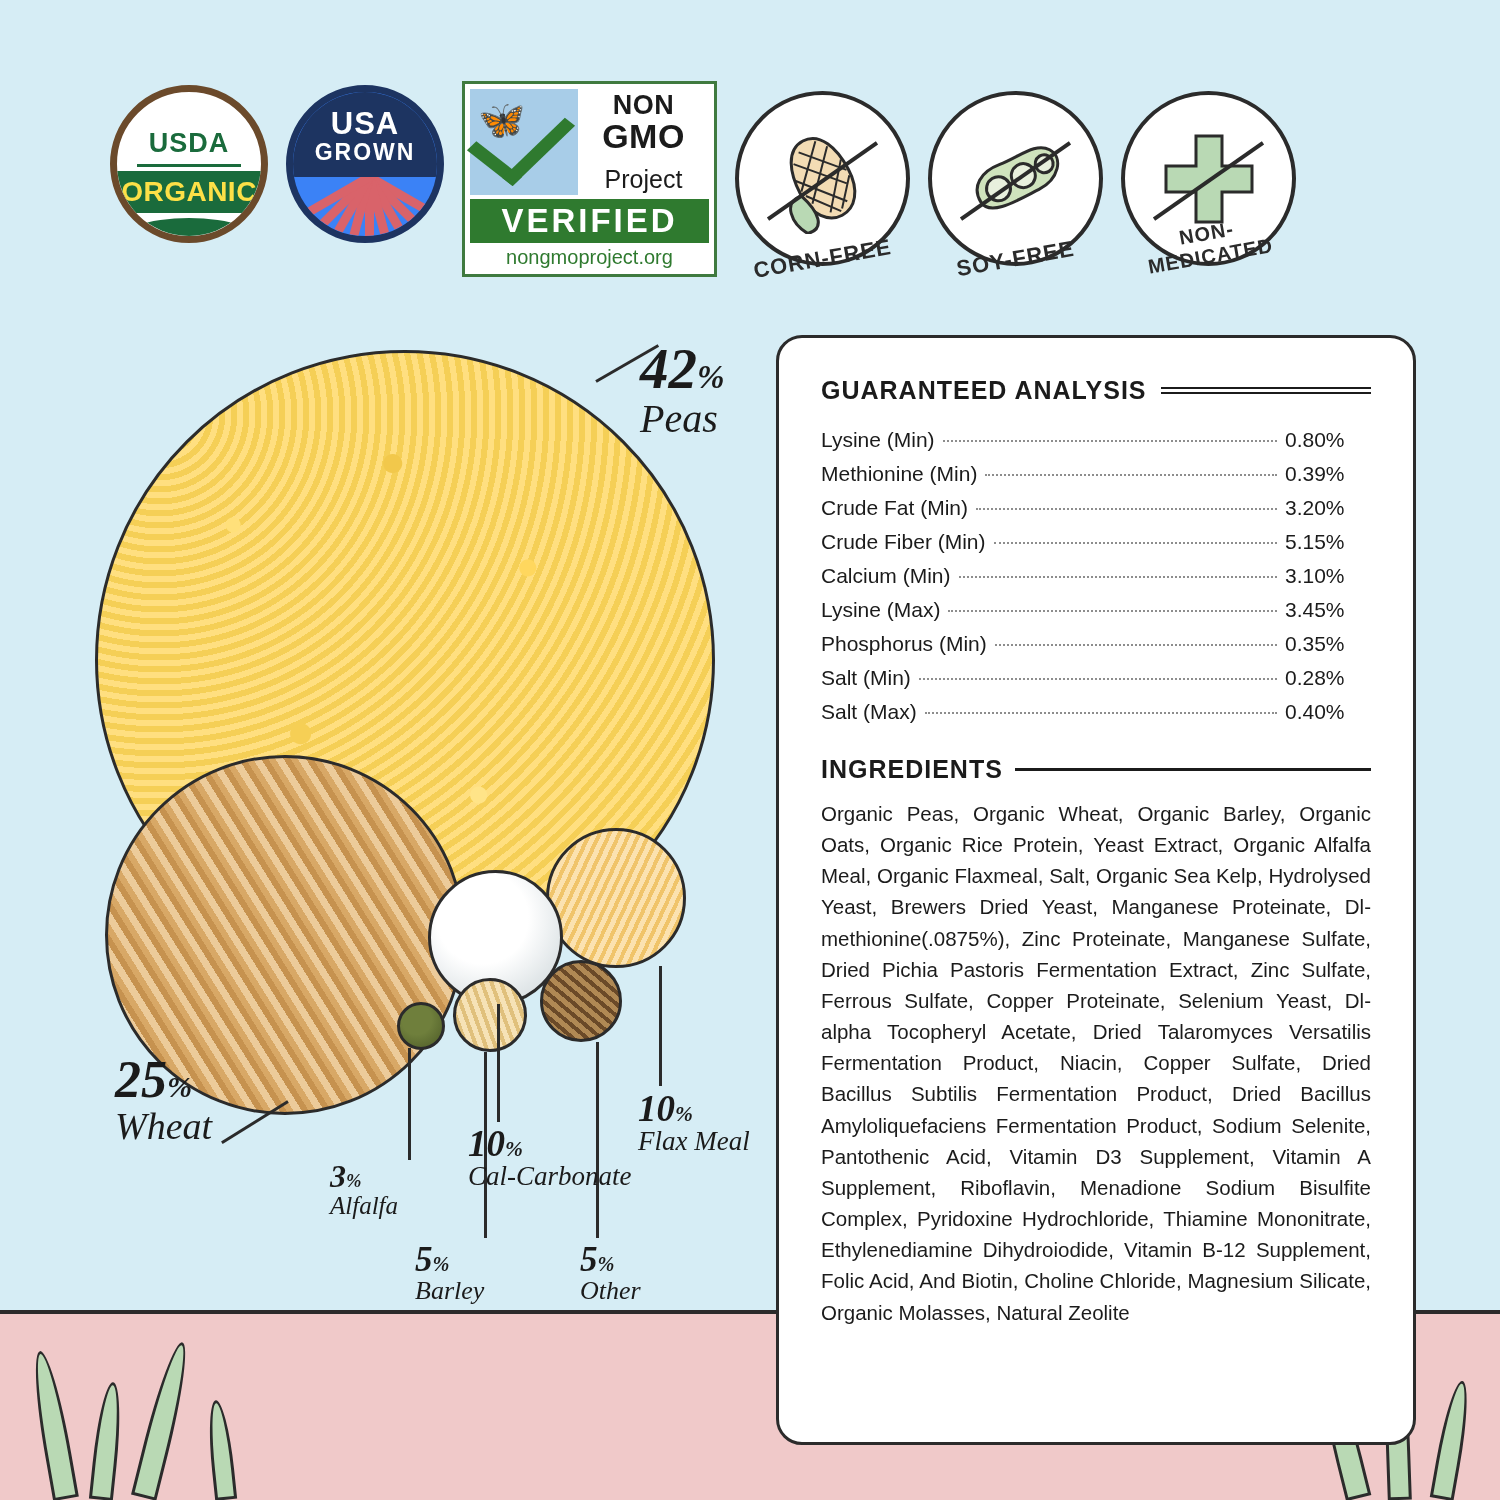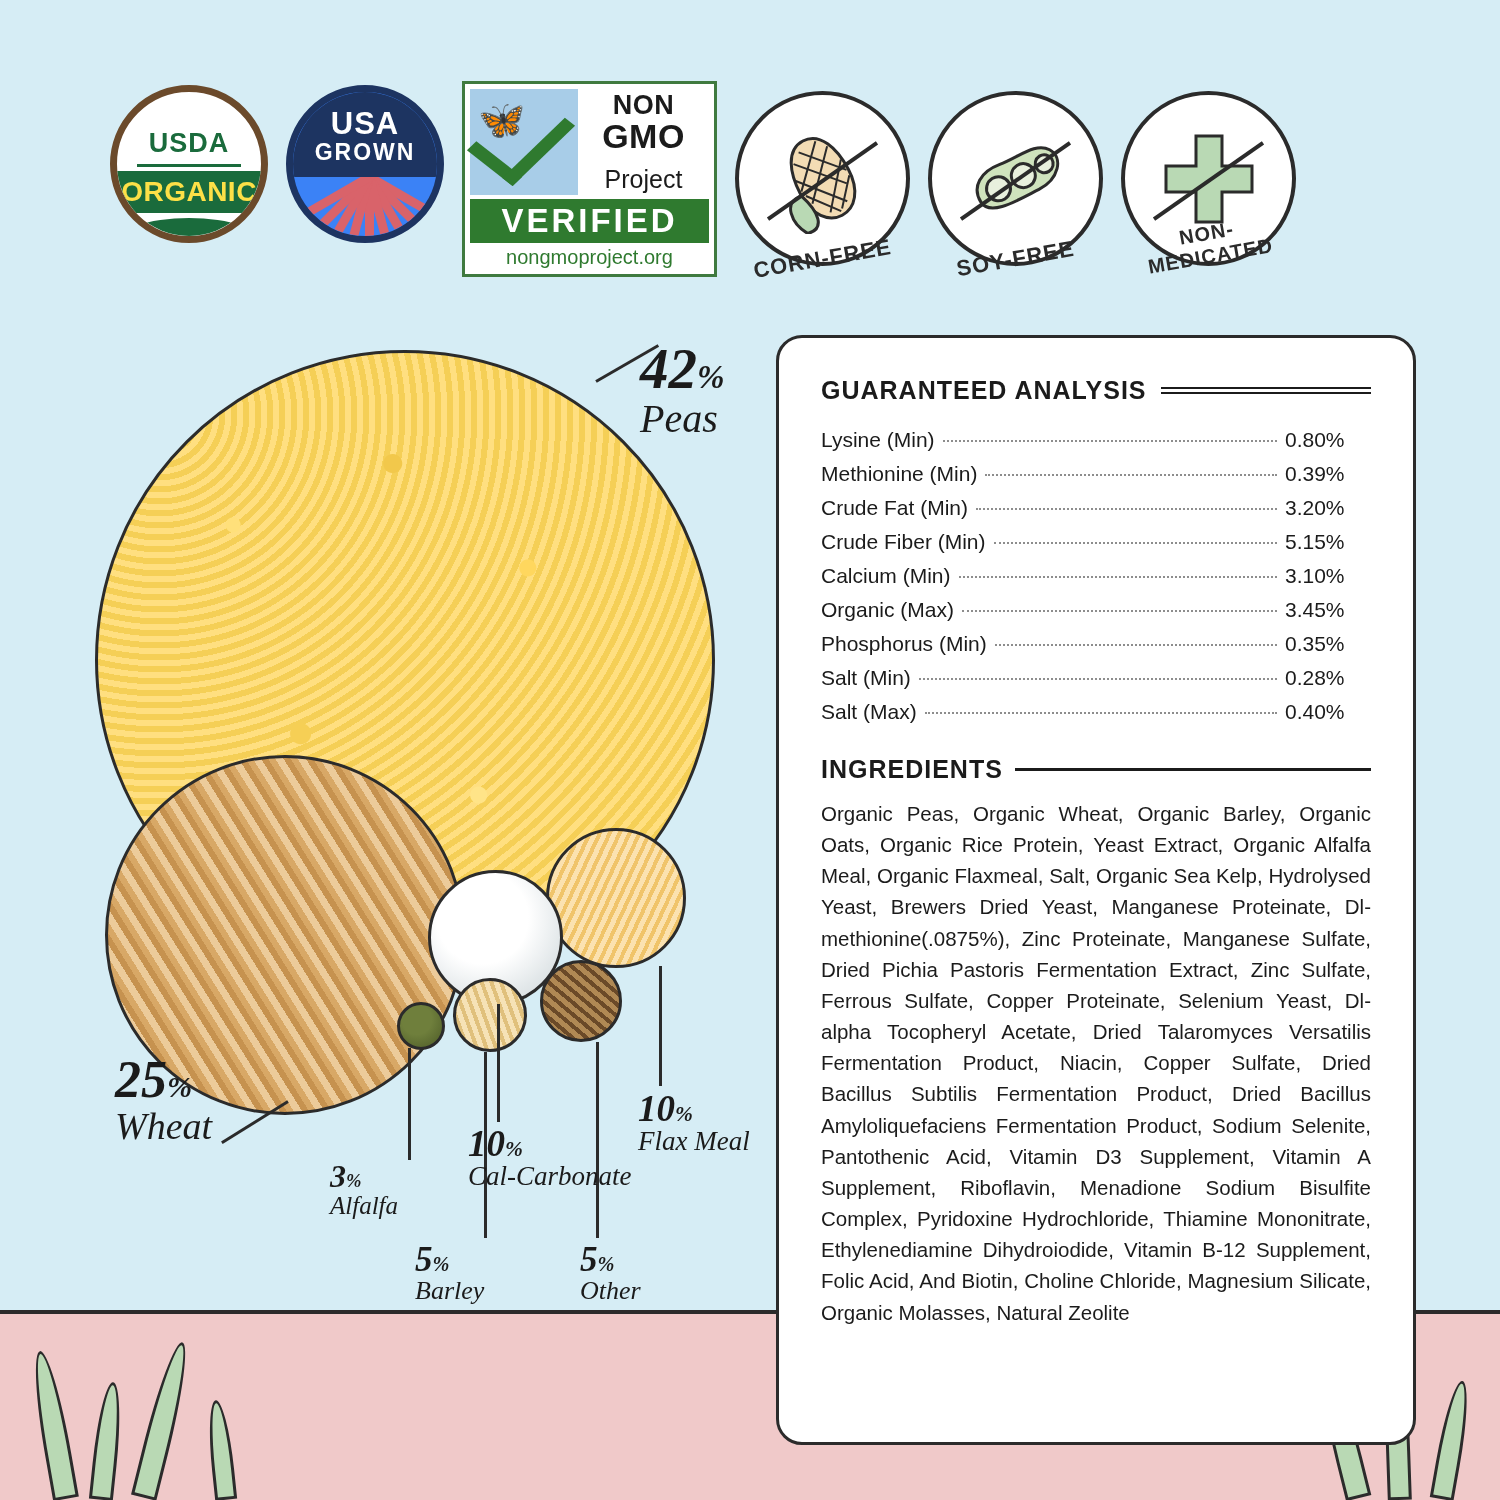--- a/index.html
+++ b/index.html
@@ -444,21 +444,21 @@
       <span class="ga-name">Crude Fiber (Min)</span>
       <span class="ga-dots"></span>
       <span class="ga-val">5.15%</span>
     </div>
     <div class="ga-row">
       <span class="ga-name">Calcium (Min)</span>
       <span class="ga-dots"></span>
       <span class="ga-val">3.10%</span>
     </div>
     <div class="ga-row">
-      <span class="ga-name">Organic (Max)</span>
+      <span class="ga-name">Lysine (Max)</span>
       <span class="ga-dots"></span>
       <span class="ga-val">3.45%</span>
     </div>
     <div class="ga-row">
       <span class="ga-name">Phosphorus (Min)</span>
       <span class="ga-dots"></span>
       <span class="ga-val">0.35%</span>
     </div>
     <div class="ga-row">
       <span class="ga-name">Salt (Min)</span>

